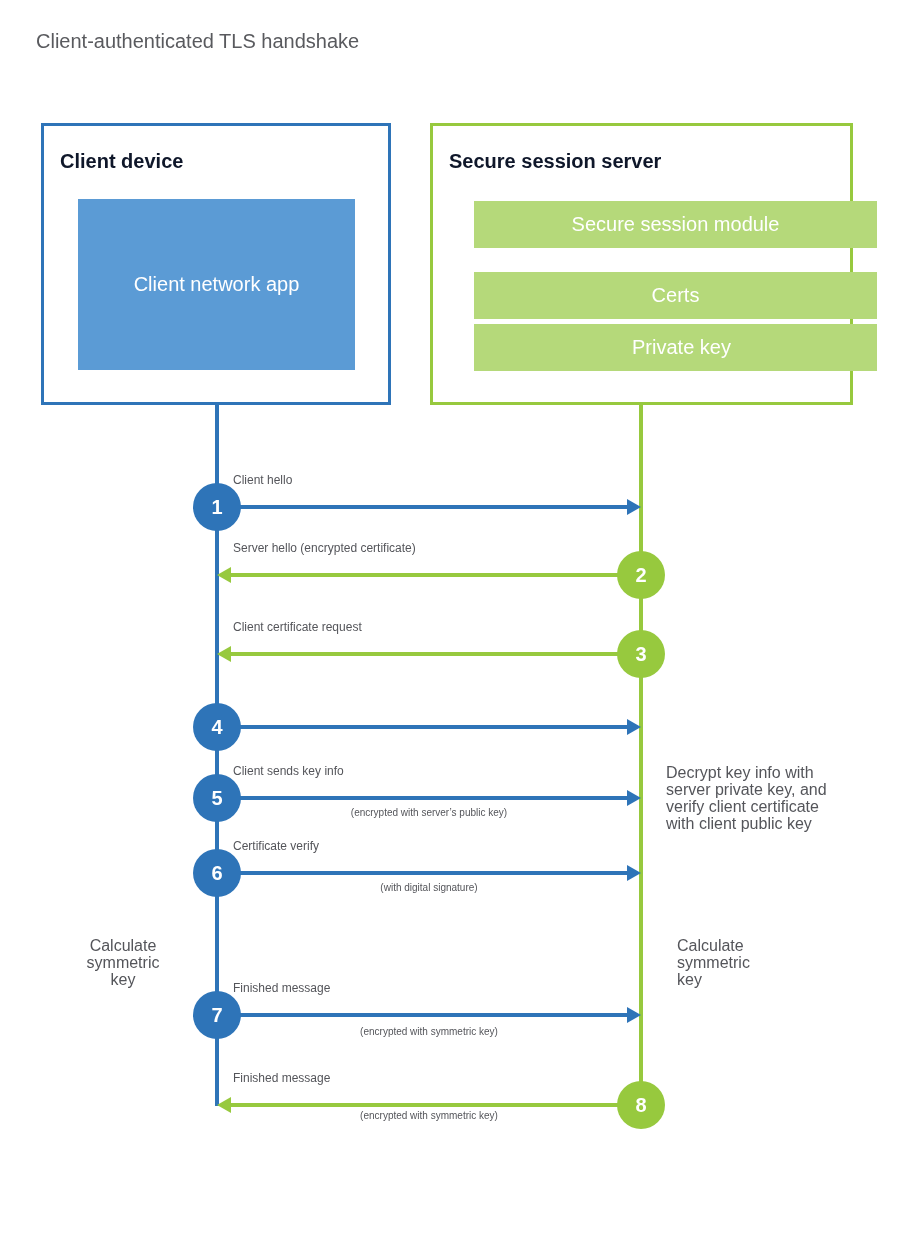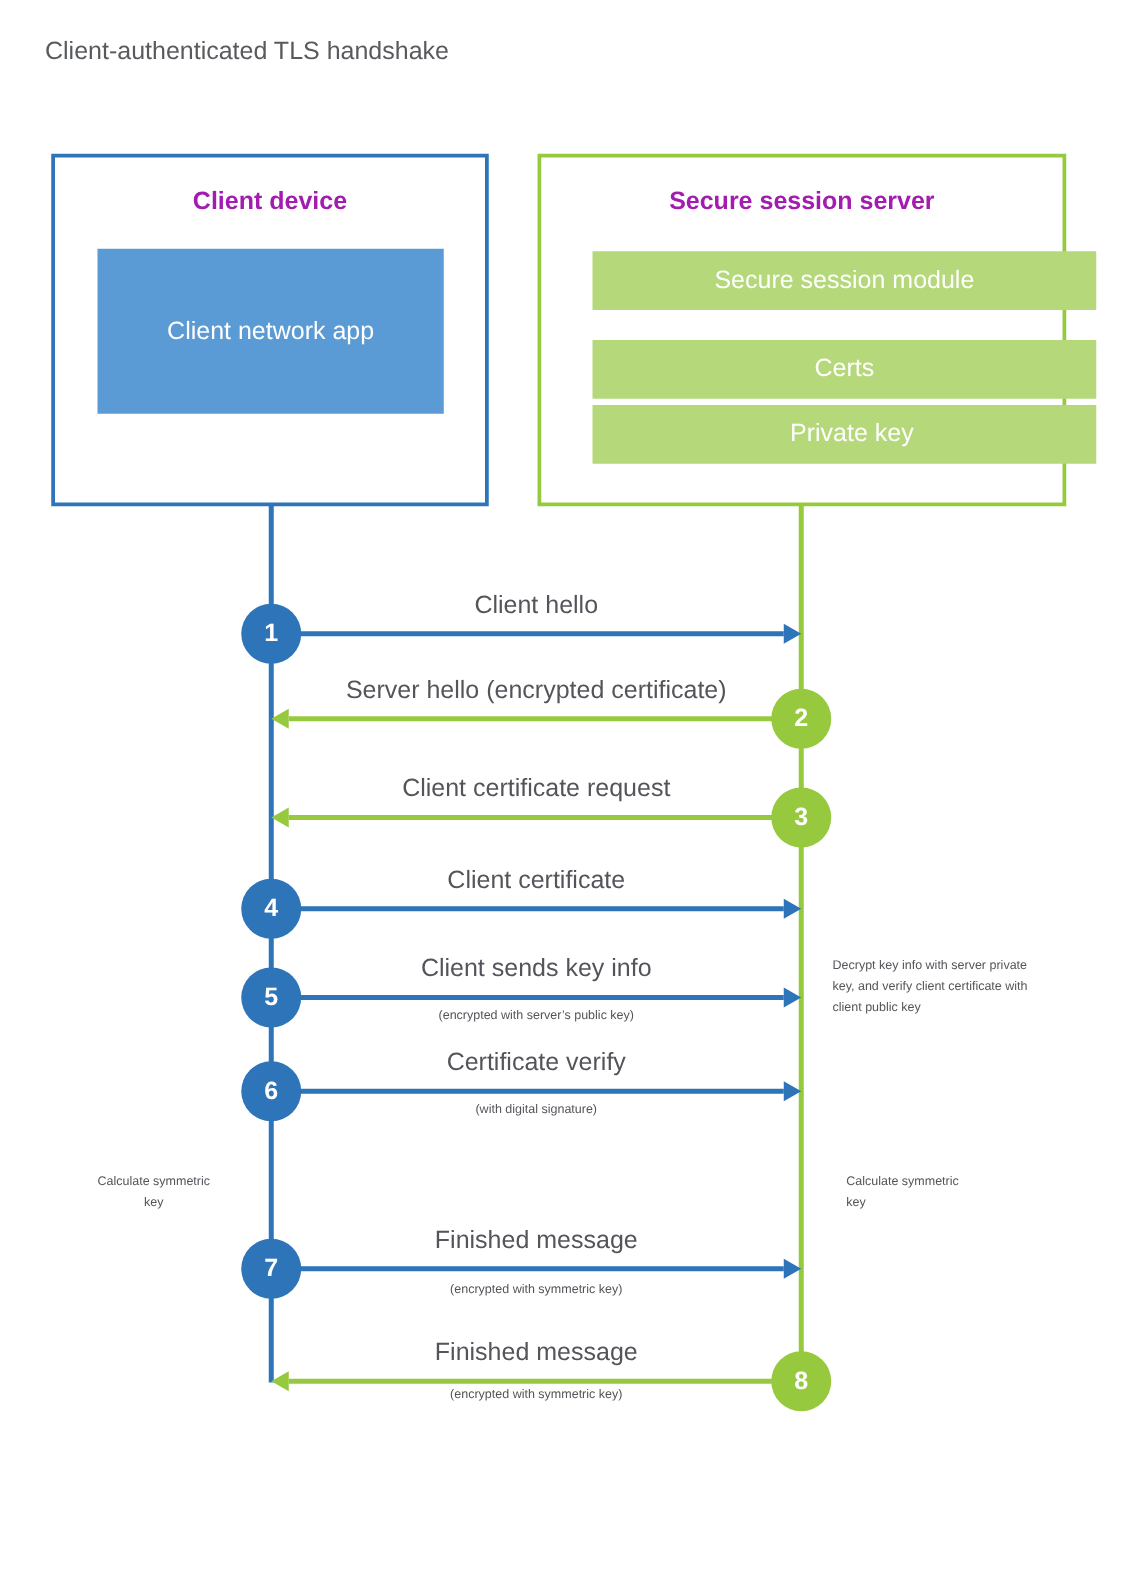--- a/index.html
+++ b/index.html
@@ -13,25 +13,25 @@
   
   #page-title {
     left:36px; top:30px; font-size:20px; font-weight:300; color:#595a5e;
   }
 
   
   .actor-box { border:3px solid; background:#fff; }
   #client-box { left:41px; top:123px; width:350px; height:282px; border-color:#2e74b8; }
   #server-box { left:430px; top:123px; width:423px; height:282px; border-color:#97c93e; }
   .actor-title {
-    width:100%; text-align:center; margin-top:24px;
-    font-size:20px; font-weight:700; color:#a21caf;
+    width:100%; margin-top:24px;
+    font-size:20px; font-weight:700; color:#0f172a;padding-left:16px;
   }
   #client-app {
-    left:78px; top:199px; width:277px; height:132px; background:#5b9bd5;
+    left:78px; top:199px; width:277px; height:171px; background:#5b9bd5;
     display:flex; align-items:center; justify-content:center; text-align:center;
     color:#fff; font-size:20px; line-height:29px; padding:0 55px;
   }
   .server-bar {
     left:474px; width:403px; height:47px; background:#b5d97a;
     display:flex; align-items:center; justify-content:center;
     color:#fff; font-size:20px;
   }
   #server-bar-0 { top:201px; }
   #server-bar-1 { top:272px; }
@@ -61,30 +61,30 @@
   }
   .arrow.left { left:231px; width:410px; background:#97c93e; }
   .arrow.left::before {
     content:""; position:absolute; right:100%; top:50%; transform:translateY(-50%);
     border-top:8px solid transparent; border-bottom:8px solid transparent;
     border-right:14px solid #97c93e;
   }
 
   
   .msg-label {
-    left:217px; width:424px; text-align:center; height:26px;
-    font-size:20px; color:#54555a;
+    left:233px; width:424px; text-align:left; height:26px;
+    font-size:12px; color:#54555a;
   }
   .msg-sub {
     left:217px; width:424px; text-align:center; height:20px;
     font-size:10px; color:#54555a;
   }
 
   
-  .side-note { font-size:10px; line-height:17px; color:#54555a; }
+  .side-note { font-size:16px; line-height:17px; color:#54555a; }
   #server-note { left:666px; top:764px; width:172px; }
   #client-calc-note { left:73px; top:937px; width:100px; text-align:center; }
   #server-calc-note { left:677px; top:937px; width:100px; text-align:left; }
 </style>
 </head>
 <body>
 
 <div id="canvas">
 
   <div class="abs" id="page-title">Client-authenticated TLS handshake</div>
@@ -109,21 +109,20 @@
   <div class="abs step-circle blue" style="top:483px;">1</div>
 
   <div class="abs msg-label" style="top:541px;">Server hello (encrypted certificate)</div>
   <div class="abs arrow left" style="top:573px;"></div>
   <div class="abs step-circle green" style="top:551px;">2</div>
 
   <div class="abs msg-label" style="top:620px;">Client certificate request</div>
   <div class="abs arrow left" style="top:652px;"></div>
   <div class="abs step-circle green" style="top:630px;">3</div>
 
-  <div class="abs msg-label" style="top:693px;">Client certificate</div>
   <div class="abs arrow right" style="top:725px;"></div>
   <div class="abs step-circle blue" style="top:703px;">4</div>
 
   <div class="abs msg-label" style="top:764px;">Client sends key info</div>
   <div class="abs arrow right" style="top:796px;"></div>
   <div class="abs step-circle blue" style="top:774px;">5</div>
   <div class="abs msg-sub" style="top:807px;">(encrypted with server’s public key)</div>
 
   <div class="abs msg-label" style="top:839px;">Certificate verify</div>
   <div class="abs arrow right" style="top:871px;"></div>

